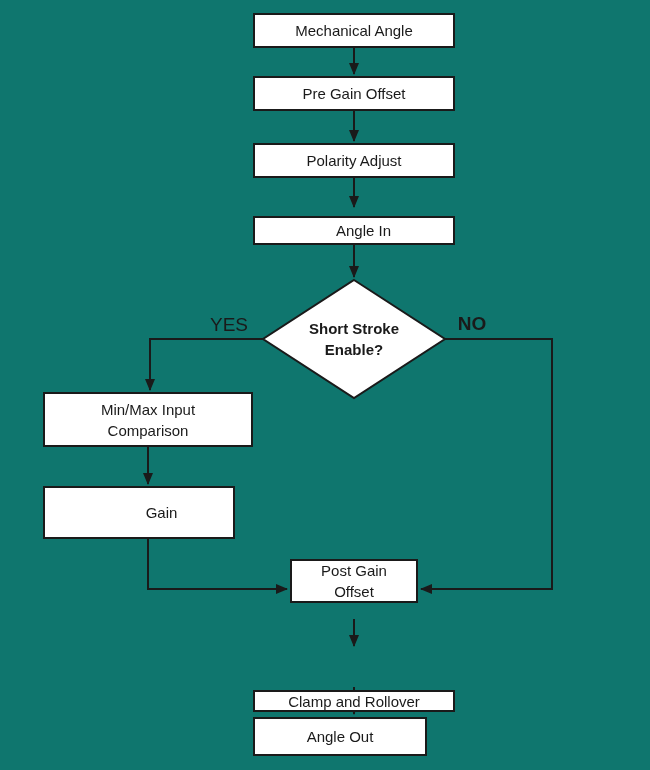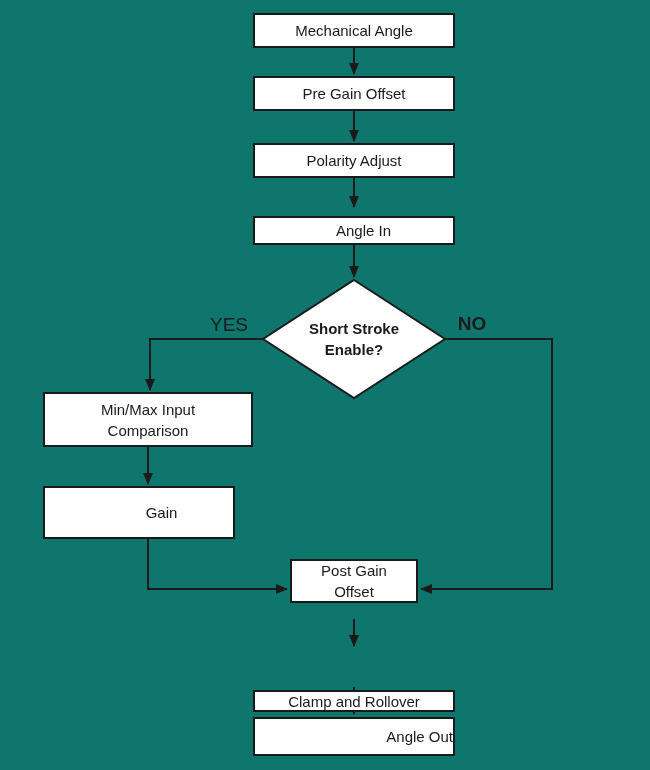--- a/index.html
+++ b/index.html
@@ -40,21 +40,21 @@
     color: #1a1a1a;
   }
   .n0 { left: 253px; top: 13px;  width: 202px; height: 35px; }
   .n1 { left: 253px; top: 76px;  width: 202px; height: 35px; }
   .n2 { left: 253px; top: 143px; width: 202px; height: 35px; }
   .n3 { left: 253px; top: 216px; width: 202px; height: 29px; padding-left: 19px; }
   .n5 { left: 43px;  top: 392px; width: 210px; height: 55px; }
   .n6 { left: 43px;  top: 486px; width: 192px; height: 53px; padding-left: 45px; }
   .n7 { left: 290px; top: 559px; width: 128px; height: 44px; }
   .n8 { left: 253px; top: 649px; width: 202px; height: 22px; margin-top: 41px; }
-  .n9 { left: 253px; top: 717px; width: 202px; height: 39px; align-items: flex-end; }
+  .n9 { left: 253px; top: 717px; width: 174px; height: 39px; }
   .diamond-label {
     position: absolute;
     left: 280px; top: 313px; width: 148px; height: 52px;
     display: flex;
     flex-direction: column;
     align-items: center;
     justify-content: center;
     text-align: center;
     font-size: 15px;
     line-height: 21px;

